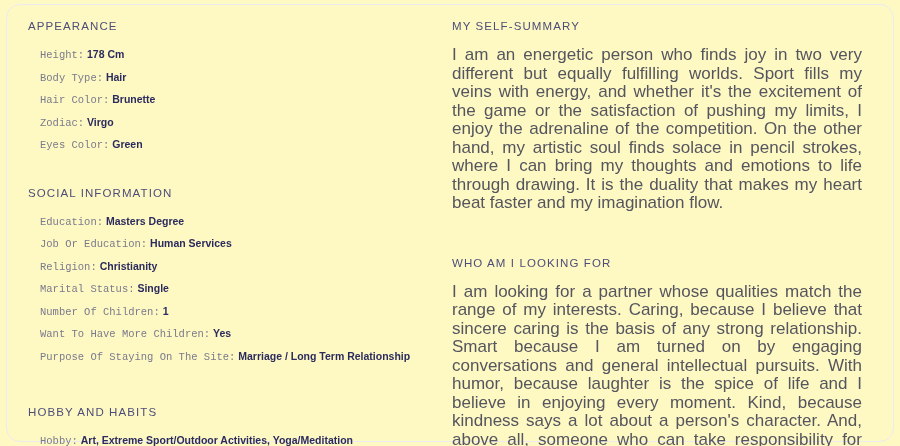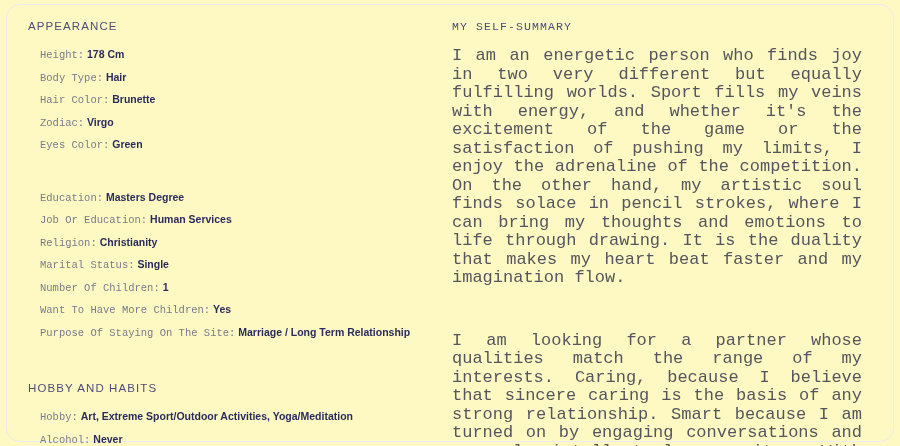--- a/index.html
+++ b/index.html
@@ -42,21 +42,20 @@
   }
   .col-left {
     width: 430px;
     padding: 20px 20px 0 28px;
     box-sizing: border-box;
   }
   .col-right {
     width: 470px;
     padding: 20px 38px 0 22px;
     box-sizing: border-box;
-    font-family: Liberation Mono, monospace;
   }
 
   .section {
     margin-bottom: 26px;
   }
   .section-title {
     font-size: 11.5px;
     letter-spacing: 1.1px;
     color: #4d4d7a;
     text-transform: uppercase;
@@ -130,20 +129,21 @@
             <span class="value">Virgo</span>
           </li>
           <li class="field">
             <span class="label">Eyes Color:</span>
             <span class="value">Green</span>
           </li>
         </ul>
       </div>
 
       <div class="section gap-social">
+        <h3 class="section-title">SOCIAL INFORMATION</h3>
         <ul class="fields">
           <li class="field">
             <span class="label">Education:</span>
             <span class="value">Masters Degree</span>
           </li>
           <li class="field">
             <span class="label">Job Or Education:</span>
             <span class="value">Human Services</span>
           </li>
           <li class="field">
@@ -187,19 +187,20 @@
     </div>
 
     <div class="col-right right">
 
       <div class="section">
         <h3 class="section-title">MY SELF-SUMMARY</h3>
         <p class="para">I am an energetic person who finds joy in two very different but equally fulfilling worlds. Sport fills my veins with energy, and whether it's the excitement of the game or the satisfaction of pushing my limits, I enjoy the adrenaline of the competition. On the other hand, my artistic soul finds solace in pencil strokes, where I can bring my thoughts and emotions to life through drawing. It is the duality that makes my heart beat faster and my imagination flow.</p>
       </div>
 
       <div class="section gap-looking">
+        <h3 class="section-title">WHO AM I LOOKING FOR</h3>
         <p class="para">I am looking for a partner whose qualities match the range of my interests. Caring, because I believe that sincere caring is the basis of any strong relationship. Smart because I am turned on by engaging conversations and general intellectual pursuits. With humor, because laughter is the spice of life and I believe in enjoying every moment. Kind, because kindness says a lot about a person's character. And, above all, someone who can take responsibility for their loved ones, demonstrating not only dedication, but also the strength to weather life's storms together.</p>
       </div>
 
     </div>
 
   </div>
 </div>
 
 </body></html>

